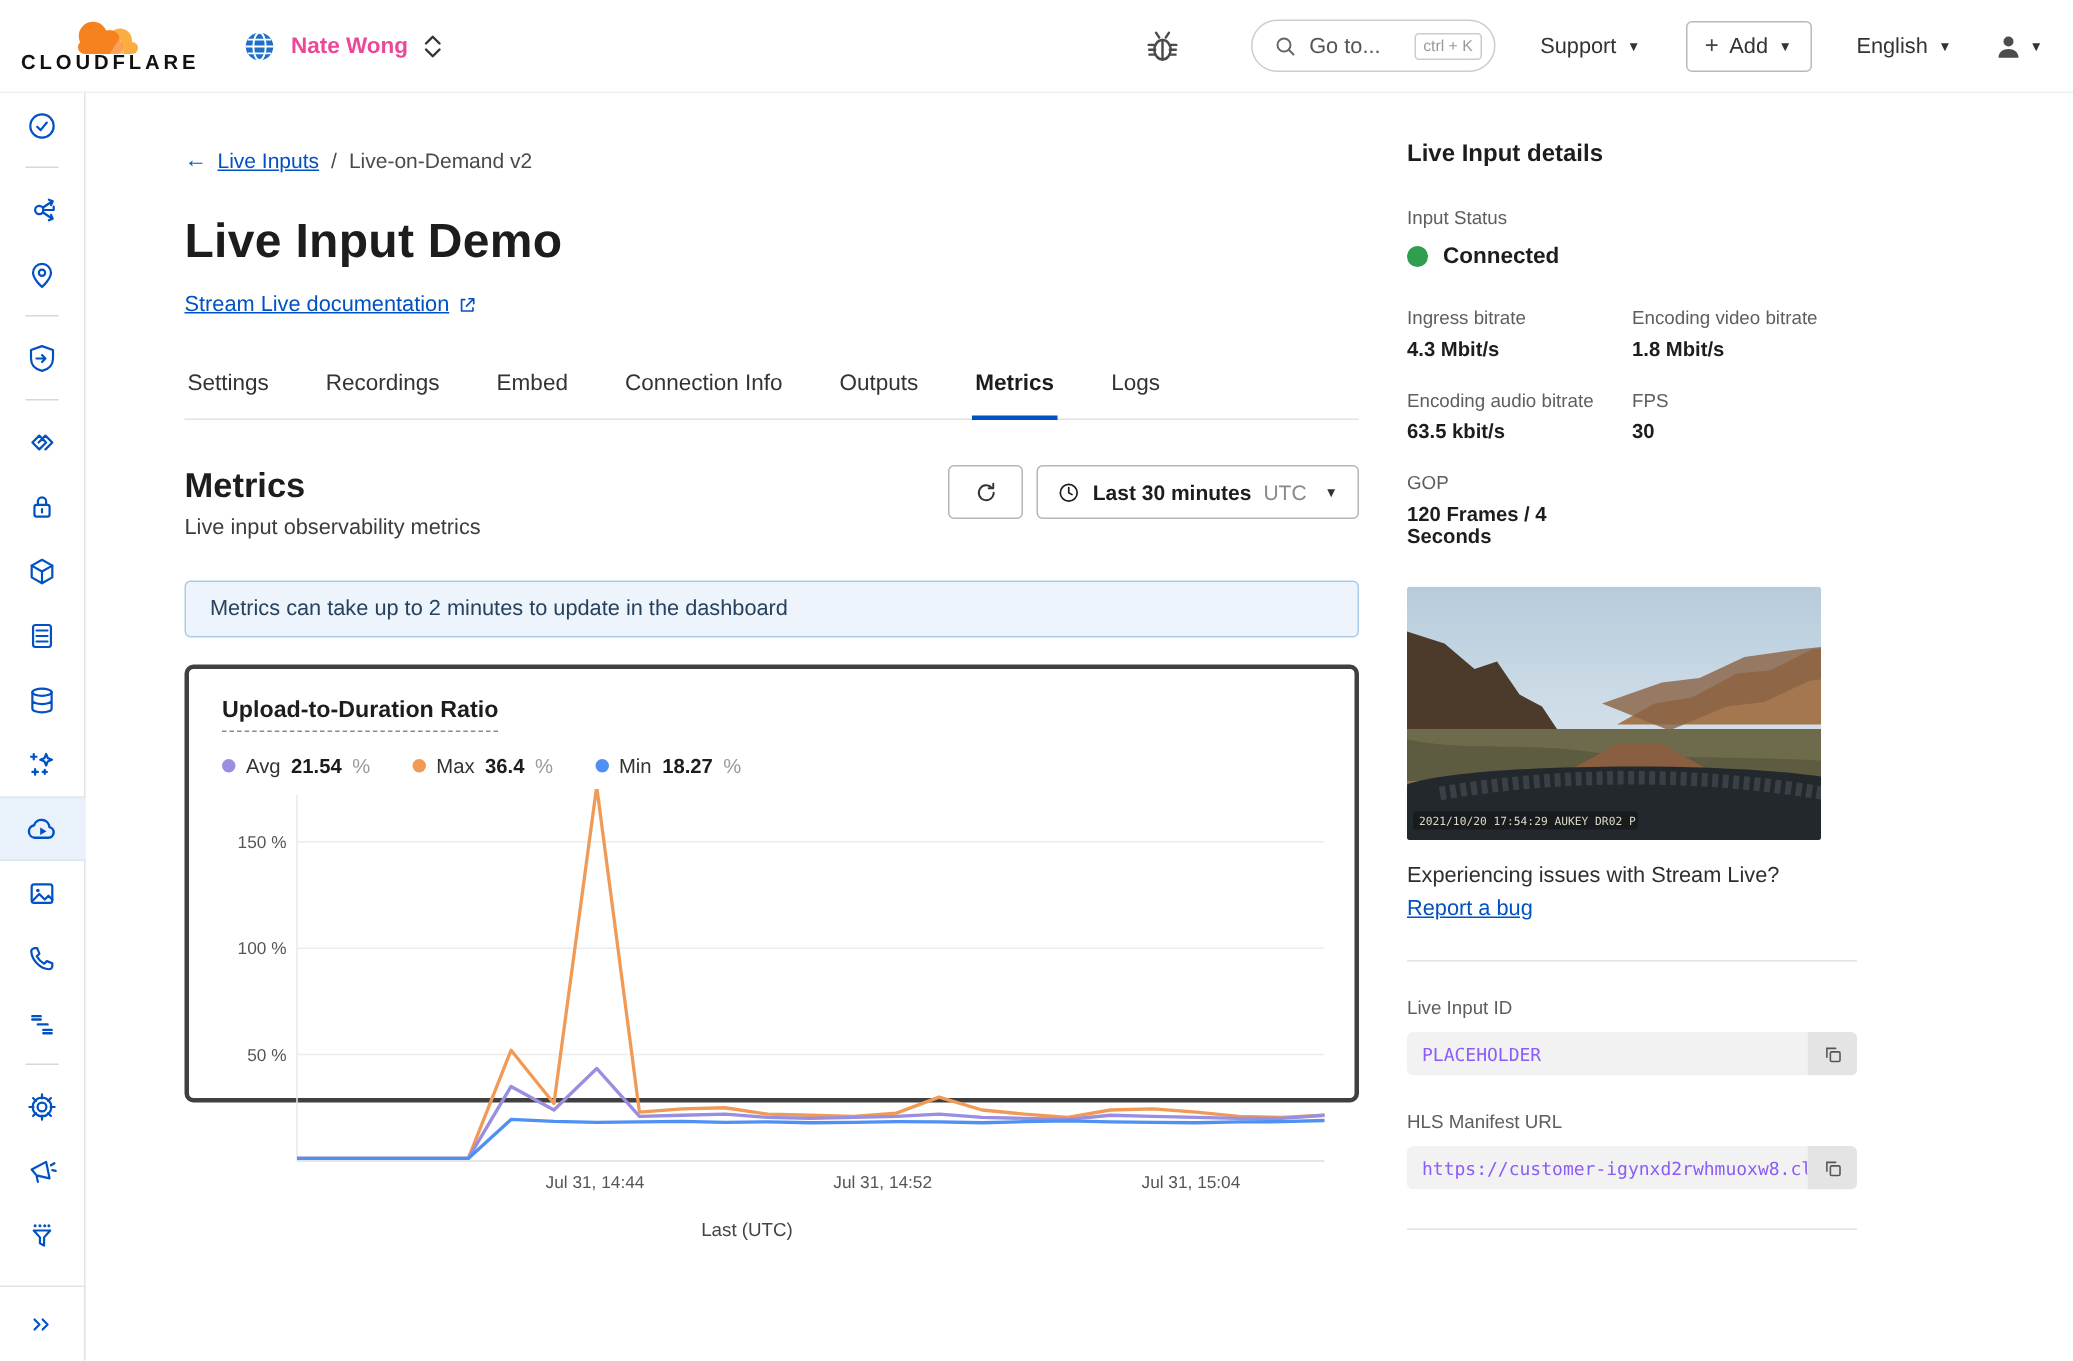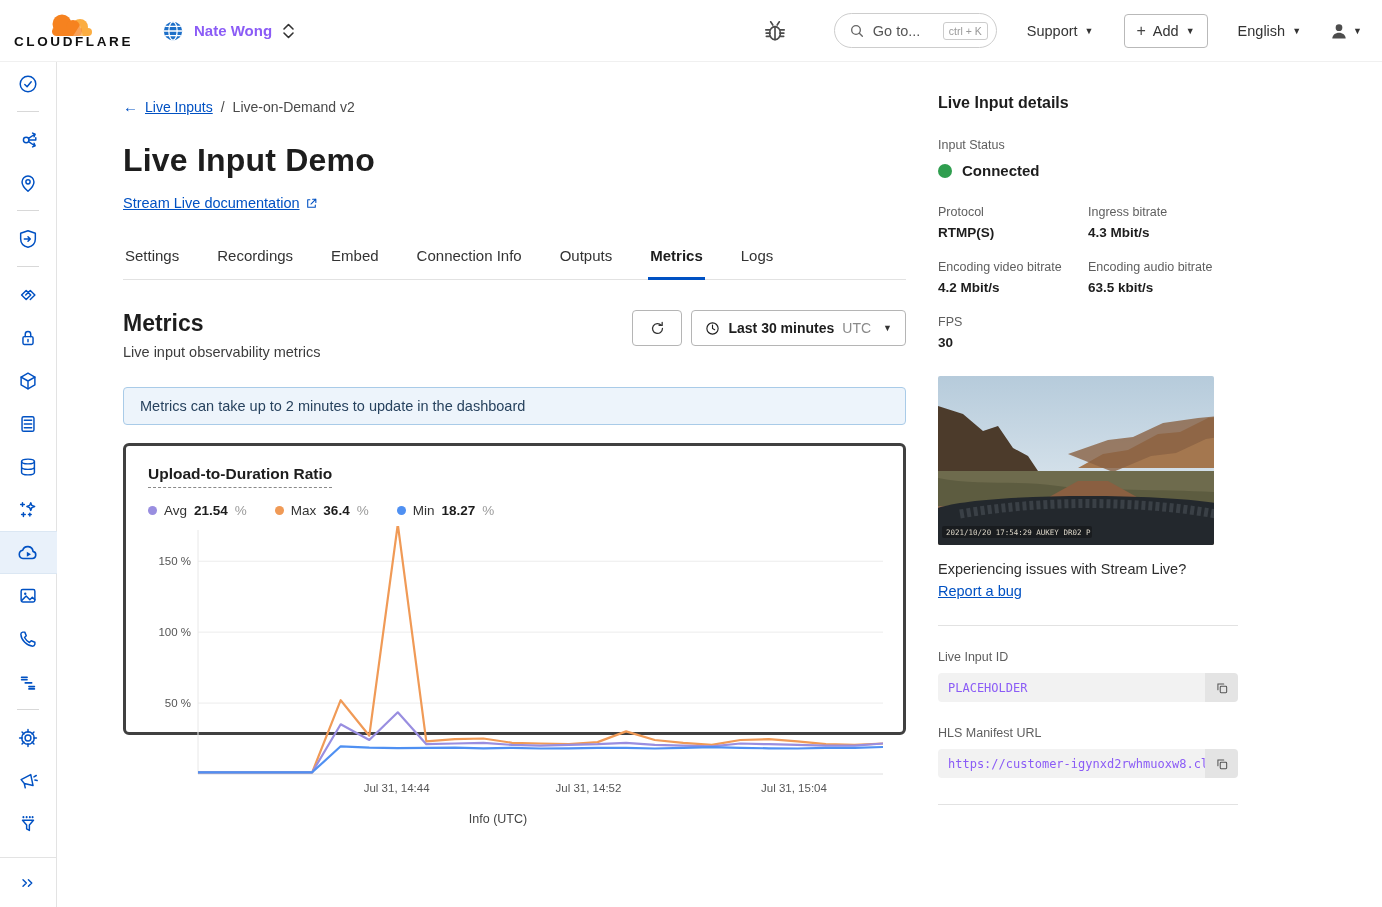--- a/index.html
+++ b/index.html
@@ -6,21 +6,21 @@
   html,body { width:1382px; height:907px; overflow:hidden; background:#fff;
     font-family:"Liberation Sans", sans-serif; color:#222; }
 
   
   .header { position:absolute; left:0; top:0; width:1382px; height:62px; background:#fff;
     display:flex; align-items:center; padding:0 20px 0 14px; border-bottom:1px solid #f0f0f0; z-index:5;}
   .logo { display:flex; flex-direction:column; align-items:flex-start; width:118px; cursor:pointer;}
   .logo svg { margin-left:28px; display:block;}
   .logo-text { font-size:13.5px; font-weight:800; letter-spacing:2.6px; color:#111; margin-top:-3px;}
   .acct { display:flex; align-items:center; gap:10px; margin-left:30px; cursor:pointer;}
-  .acct-name { font-size:15px; font-weight:600; color:#8b5cf6; }
+  .acct-name { font-size:15px; font-weight:600; color:#ec4899; }
   .hspacer { flex:1; }
   .hbtn { display:flex; align-items:center; gap:7px; font-size:14.5px; color:#333; margin-left:30px; cursor:pointer; white-space:nowrap;}
   .caret { font-size:9px; color:#333; }
   .add-btn { border:1px solid #b9b9b9; border-radius:4px; padding:7px 12px; }
   .search-pill { display:flex; align-items:center; gap:8px; border:1px solid #cdcdcd; border-radius:18px;
     height:35px; padding:0 8px 0 14px; width:163px; margin-left:46px; cursor:text;}
   .search-ph { color:#555; font-size:14.5px; flex:1; }
   .kbd { border:1px solid #ccc; border-radius:3px; color:#999; font-size:10.5px; padding:2px 5px; }
   .user-wrap{ display:flex; align-items:center; gap:4px; margin-left:28px; cursor:pointer;}
 
@@ -363,52 +363,52 @@
               <rect x="50" y="2" width="685" height="250"></rect>
             </clipPath>
           </defs>
           <polyline points="50.0,248.3 78.5,248.3 107.1,248.3 135.6,248.3 164.2,248.3 192.7,176.2 221.3,211.7 249.8,0.3 278.3,217.4 306.9,215.2 335.4,214.5 364.0,218.8 392.5,219.5 421.0,220.2 449.6,218.1 478.1,207.4 506.7,216.0 535.2,218.8 563.8,220.9 592.3,216.0 620.8,215.2 649.4,217.4 677.9,220.2 706.5,220.9 735.0,219.5" fill="none" stroke="#f09a56" stroke-width="2.2" stroke-linejoin="round" stroke-linecap="round" clip-path="url(#plotclip)"></polyline>
           <polyline points="50.0,248.3 78.5,248.3 107.1,248.3 135.6,248.3 164.2,248.3 192.7,200.3 221.3,216.0 249.8,188.3 278.3,220.2 306.9,219.5 335.4,218.8 364.0,220.9 392.5,221.6 421.0,220.9 449.6,220.2 478.1,218.8 506.7,220.9 535.2,221.6 563.8,222.3 592.3,219.5 620.8,220.2 649.4,220.9 677.9,221.6 706.5,221.6 735.0,219.5" fill="none" stroke="#998ee0" stroke-width="2.2" stroke-linejoin="round" stroke-linecap="round" clip-path="url(#plotclip)"></polyline>
           <polyline points="50.0,248.3 78.5,248.3 107.1,248.3 135.6,248.3 164.2,248.3 192.7,222.3 221.3,223.6 249.8,224.2 278.3,223.9 306.9,223.6 335.4,224.3 364.0,223.9 392.5,224.5 421.0,224.3 449.6,223.8 478.1,223.9 506.7,224.5 535.2,223.8 563.8,223.2 592.3,223.9 620.8,224.3 649.4,224.5 677.9,223.9 706.5,223.8 735.0,223.0" fill="none" stroke="#4f90f2" stroke-width="2.2" stroke-linejoin="round" stroke-linecap="round" clip-path="url(#plotclip)"></polyline>
           <text x="248.64999999999998" y="268" text-anchor="middle" font-size="11.5" fill="#555">Jul 31, 14:44</text>
           <text x="440.45" y="268" text-anchor="middle" font-size="11.5" fill="#555">Jul 31, 14:52</text>
           <text x="645.95" y="268" text-anchor="middle" font-size="11.5" fill="#555">Jul 31, 15:04</text>
         </svg></div>
-    <div class="xlabel">Info (UTC)</div>
+    <div class="xlabel">Last (UTC)</div>
   </div>
 </div>
 
 <div class="rpanel">
   <div class="rp-h">Live Input details</div>
   <div class="lbl" style="margin-top:26px">Input Status</div>
   <div class="status-row">
     <span class="status-dot" style="background:#2f9e4f"></span>
     <span class="status-txt">Connected</span>
   </div>
 
   <div class="detail-grid">
     <div>
-        <div class="lbl">Protocol</div>
-         <div class="dg-val">RTMP(S)</div>
-      </div>
-    <div>
         <div class="lbl">Ingress bitrate</div>
          <div class="dg-val">4.3 Mbit/s</div>
       </div>
     <div>
         <div class="lbl">Encoding video bitrate</div>
-         <div class="dg-val">4.2 Mbit/s</div>
+         <div class="dg-val">1.8 Mbit/s</div>
       </div>
     <div>
         <div class="lbl">Encoding audio bitrate</div>
          <div class="dg-val">63.5 kbit/s</div>
       </div>
     <div>
         <div class="lbl">FPS</div>
          <div class="dg-val">30</div>
+      </div>
+    <div>
+        <div class="lbl">GOP</div>
+         <div class="dg-val">120 Frames / 4 Seconds</div>
       </div>
   </div>
 
   <div class="thumb">
     <svg width="300" height="169" viewBox="0 0 300 169">
       <defs>
         <linearGradient id="sky" x1="0" y1="0" x2="0" y2="1">
           <stop offset="0" stop-color="#b6cbdb"></stop>
             <stop offset="1" stop-color="#e8eff4"></stop>
         </linearGradient>

